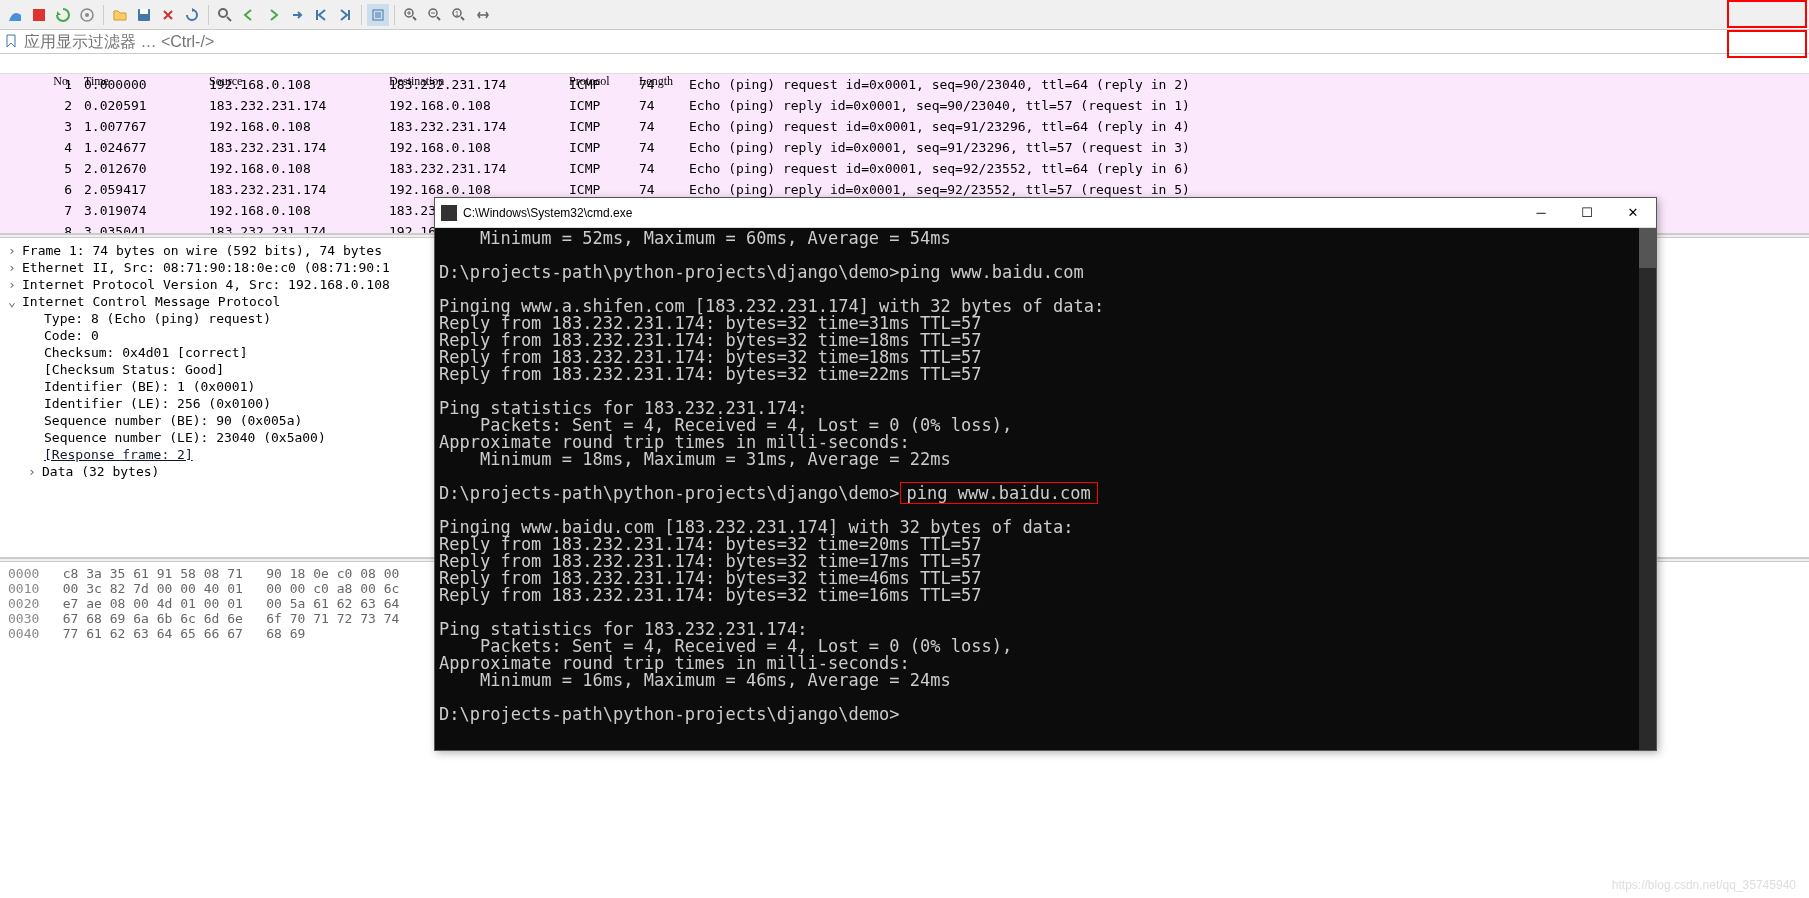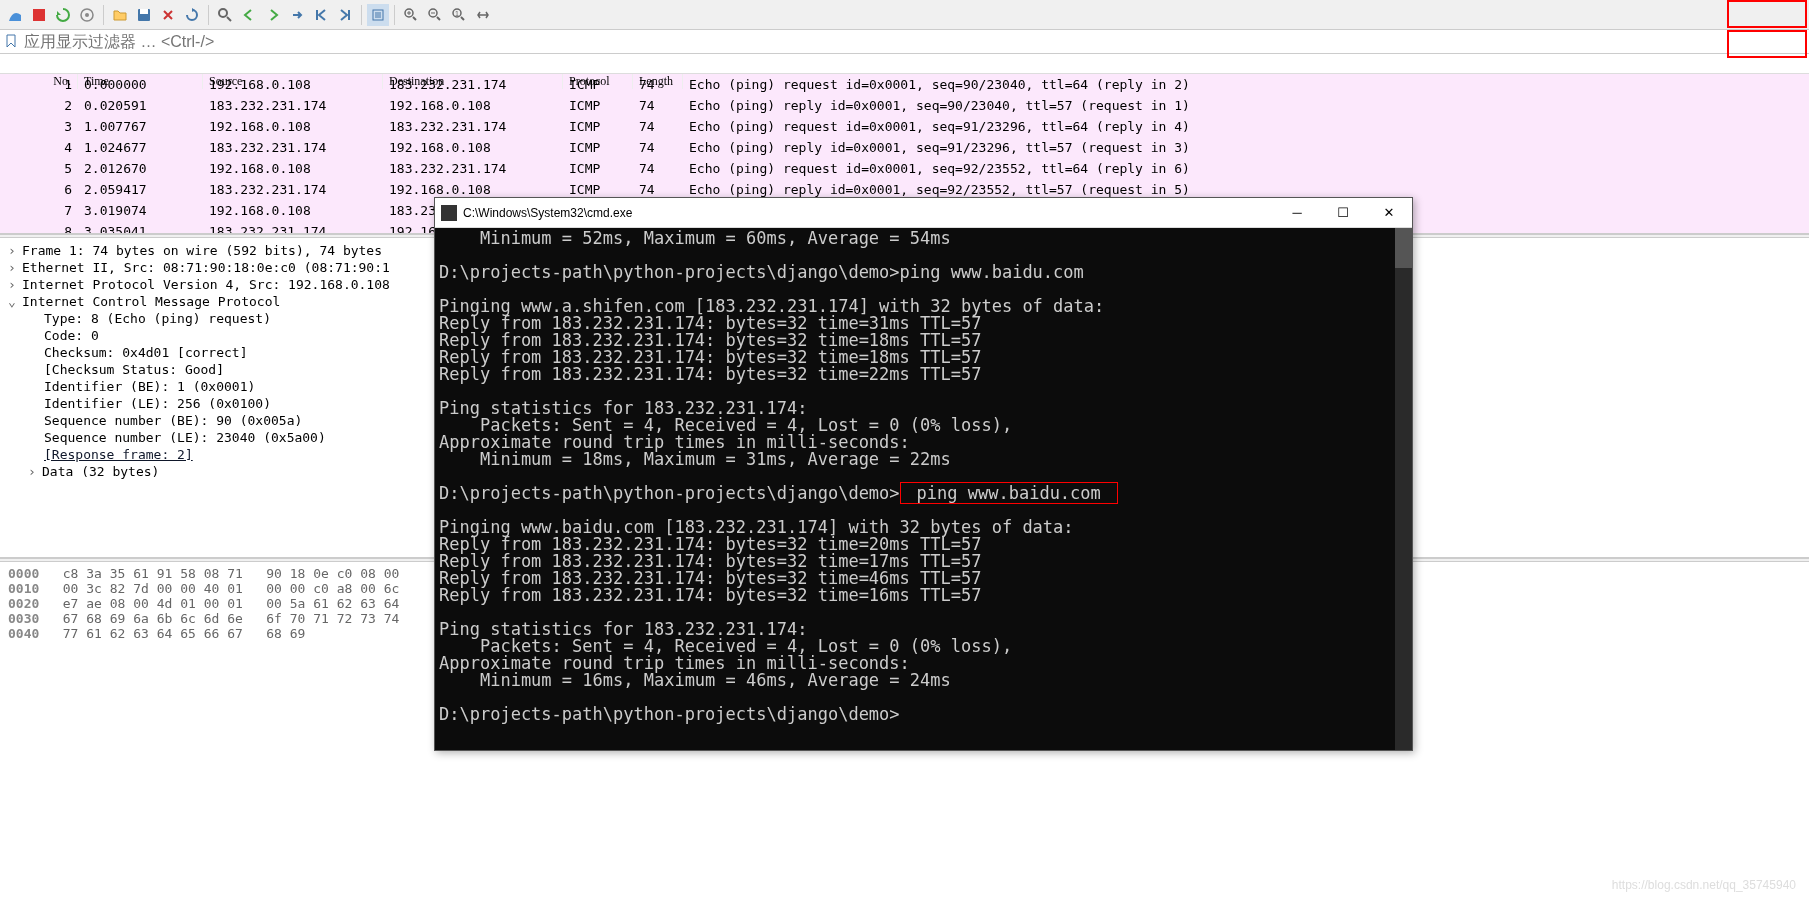--- a/index.html
+++ b/index.html
@@ -26,31 +26,31 @@
 .c-info { flex:1; }
 .divider { height:4px; background:#f0f0f0; border-top:1px solid #ccc; border-bottom:1px solid #ccc; cursor:row-resize; }
 .detail-pane { height:320px; overflow:auto; font-family:Consolas,monospace; font-size:13px; padding:4px 0; border-bottom:1px solid #ccc; }
 .tree-item { padding:1px 0 1px 8px; white-space:nowrap; }
 .tree-toggle { display:inline-block; width:14px; color:#666; cursor:pointer; }
 .tree-indent { padding-left:28px; }
 .tree-indent2 { padding-left:44px; }
 .link { color:#0f172a; text-decoration:underline; cursor:pointer; }
 .hex-pane { height:130px; overflow:auto; font-family:Consolas,monospace; font-size:13px; padding:4px 8px; color:#666; }
 .hex-row { white-space:pre; }
-.hex-offset { color:#888;font-weight:bold; }
-.cmd-window { position:absolute; left:434px; top:197px; width:979px; height:554px; background:#000; border:1px solid #555; box-shadow:2px 2px 8px rgba(0,0,0,0.3); display:flex; flex-direction:column; }
+.hex-offset { color:#888; }
+.cmd-window { position:absolute; left:434px; top:197px; width:1223px; height:554px; background:#000; border:1px solid #555; box-shadow:2px 2px 8px rgba(0,0,0,0.3); display:flex; flex-direction:column; }
 .cmd-titlebar { height:30px; background:#fff; display:flex; align-items:center; border-bottom:1px solid #ddd; }
 .cmd-icon { width:16px; height:16px; margin:0 6px; background:#333; display:inline-block; }
 .cmd-title { flex:1; font-size:12px; color:#000; }
 .cmd-btns { display:flex; }
 .cmd-btn { width:46px; height:30px; display:flex; align-items:center; justify-content:center; cursor:pointer; font-size:13px; }
 .cmd-body { flex:1; background:#0c0c0c; color:#ccc; font-family:'NSimSun',Consolas,monospace; font-size:17px; padding:2px 4px; overflow:auto; position:relative; line-height:17px; white-space:pre; }
 .cmd-scrollbar { position:absolute; right:0; top:30px; width:17px; bottom:0; background:#2a2a2a; }
 .cmd-thumb { position:absolute; top:0; width:100%; height:40px; background:#555; }
-.red-cmd-box { border:1px solid red; padding:0 16px; display:inline; }
+.red-cmd-box { border:1px solid red; padding:0 6px; display:inline; }
 .watermark { position:absolute; right:13px; bottom:6px; color:#ddd; font-size:12px; }
 </style>
 </head>
 <body>
 
 <div class="toolbar">
   <div class="tb-btn">
       <svg width="16" height="16">
         <path d="M2 14 Q6 2 14 8 L14 14 Z" fill="#4a90d9"></path>
       </svg>

